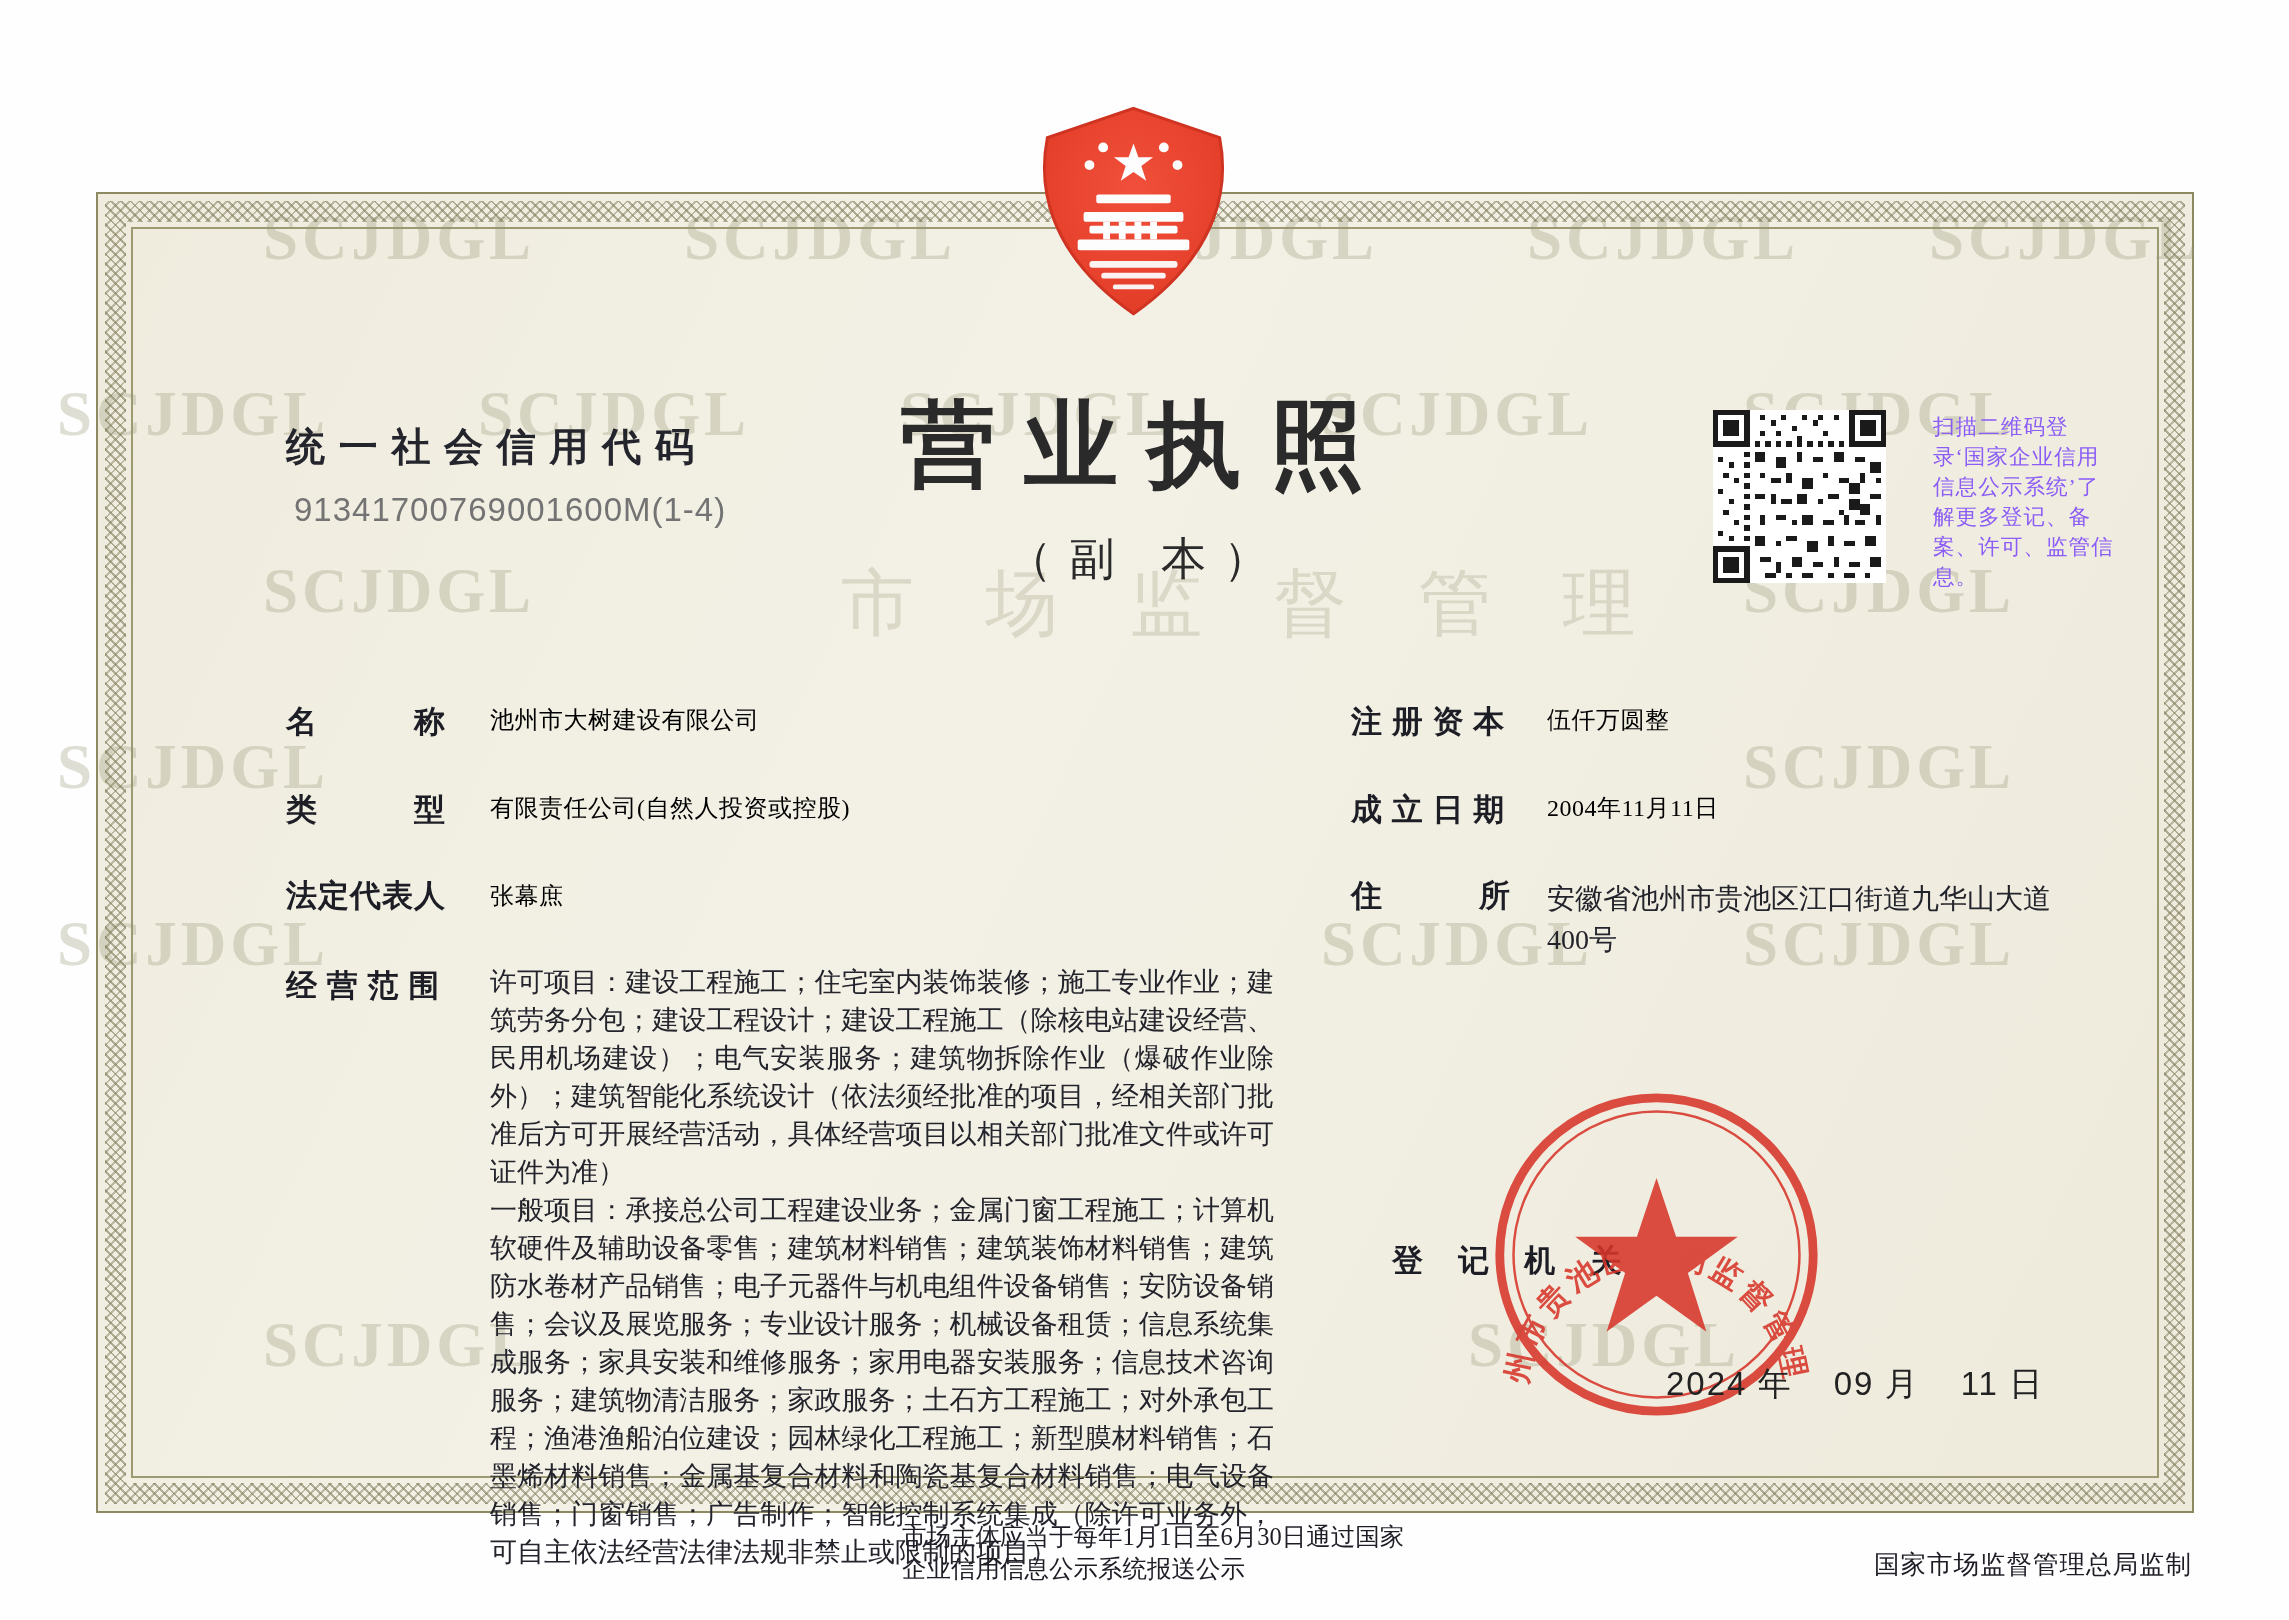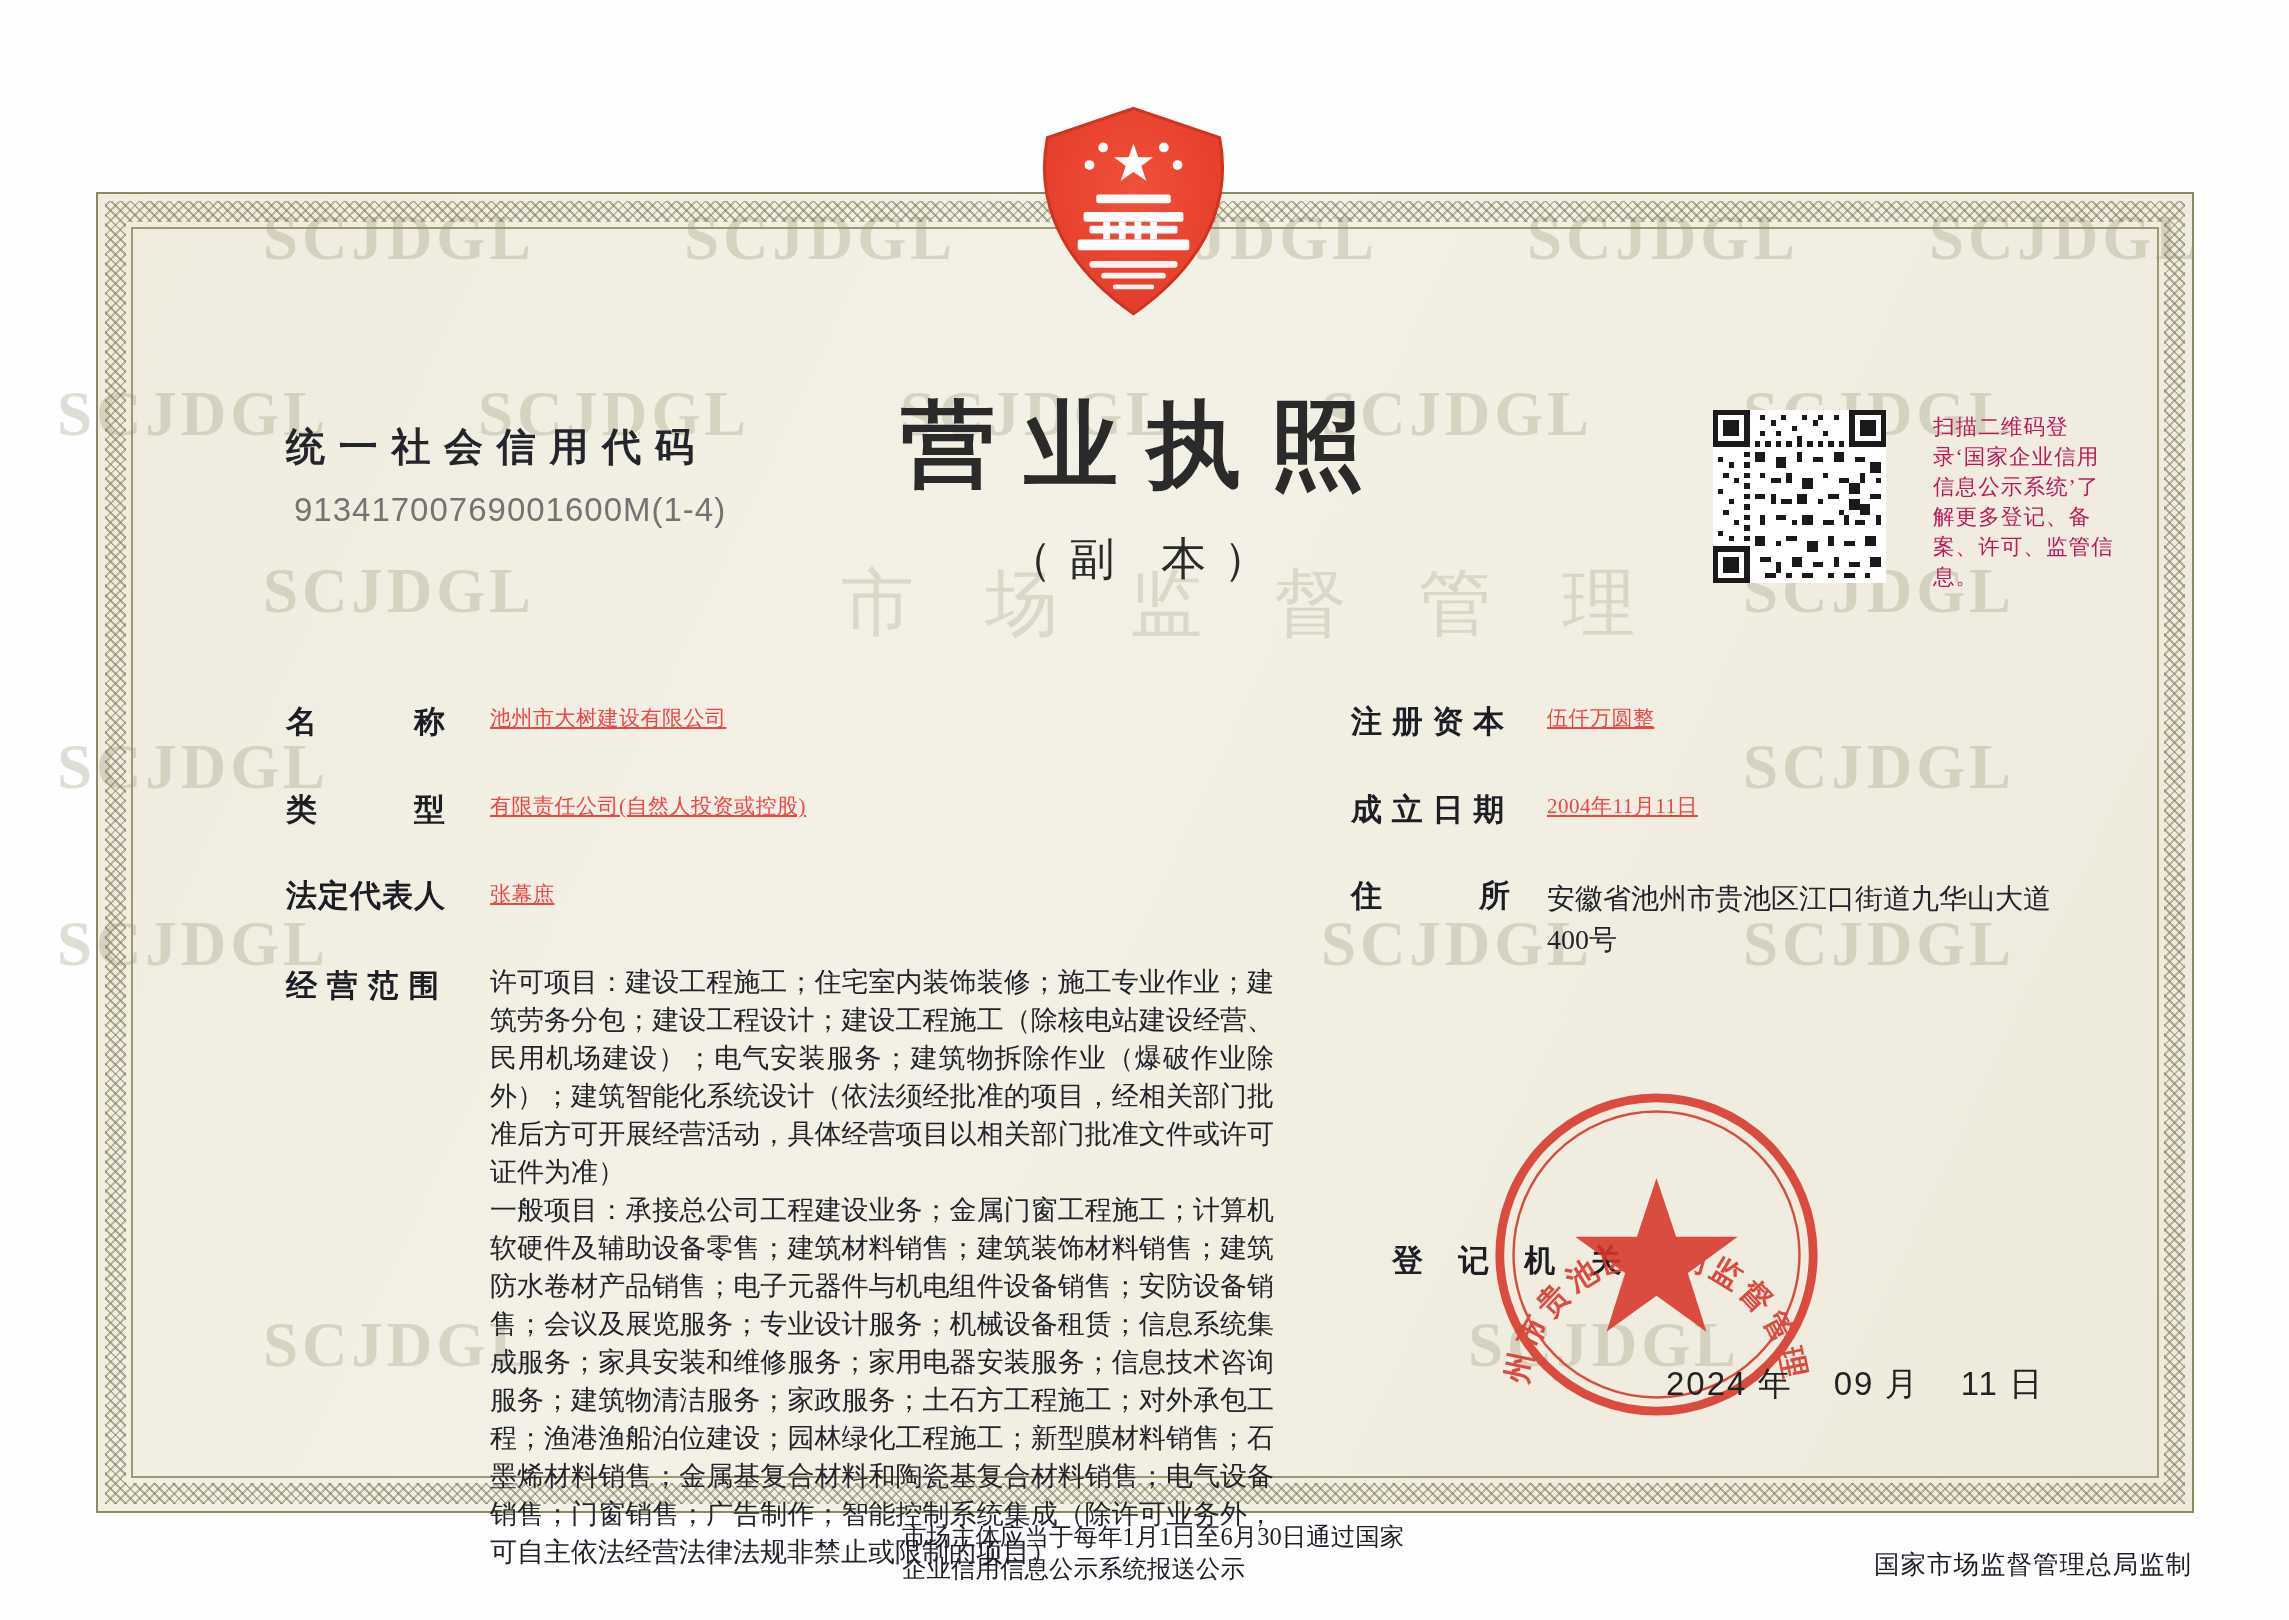--- a/index.html
+++ b/index.html
@@ -155,39 +155,38 @@
     width: 173px;
     height: 173px;
   }
   #qr-note {
     position: absolute;
     left: 1933px;
     top: 412px;
     width: 186px;
     font-size: 21.6px;
     line-height: 30px;
-    color: #be185d;
+    color: #8b5cf6;
     letter-spacing: 1px;
   }
 
   
   .f-label {
     position: absolute;
     font-size: 31px;
     color: #1d1d26;
     font-weight: 700;
     letter-spacing: 1px;
     white-space: nowrap;
   }
   .f-value {
     position: absolute;
-    font-size: 21px;
-    color: #ef4444;
+    font-size: 24px;
+    color: #000000;
     letter-spacing: 0.5px;
-    text-decoration: underline;
   }
 
   
   #lbl-name   { left: 286px; top: 701px; }
   #val-name   { left: 490px; top: 704px; }
   #lbl-type   { left: 286px; top: 789px; }
   #val-type   { left: 490px; top: 792px; }
   #lbl-rep    { left: 286px; top: 875px; }
   #val-rep    { left: 490px; top: 880px; }
   #lbl-scope  { left: 286px; top: 965px; }

